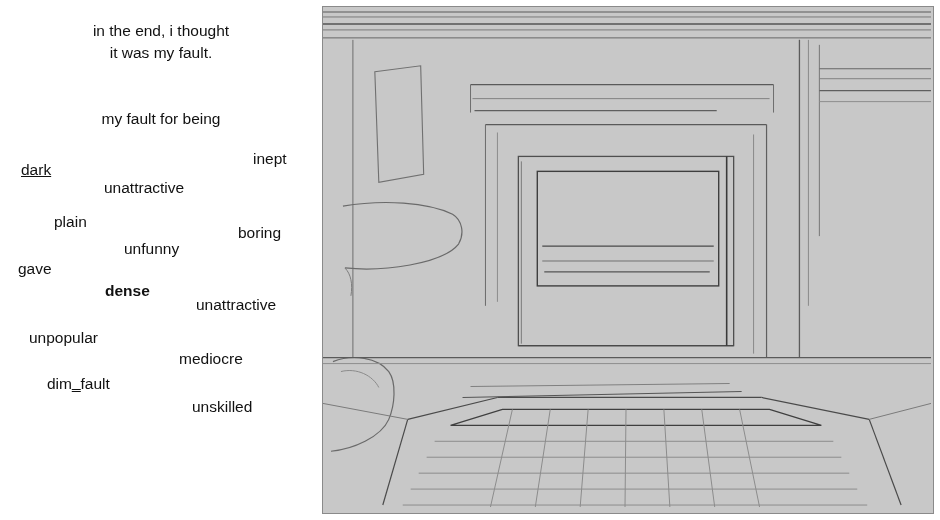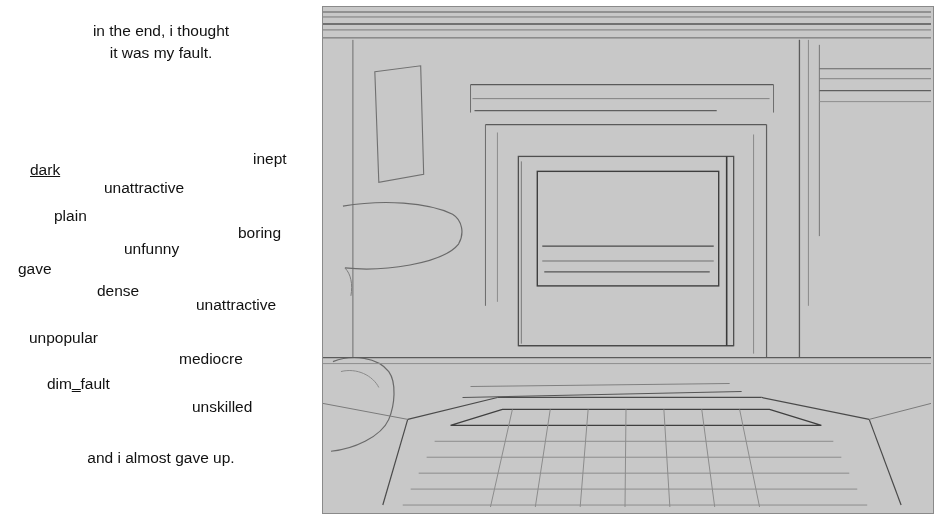--- a/index.html
+++ b/index.html
@@ -62,36 +62,36 @@
 </head>
 <body>
 
 <div id="page">
 
   <div id="text-panel">
 
     <div class="center-line" style="top:44px;">it was my fault.</div>
     <div class="center-line" style="top:22px;">in the end, i thought</div>
 
+    <div class="center-line" style="top:110px;">my fault for being</div>
 
     <div class="word" style="left:253px; top:150px;">inept</div>
-    <div class="word" style="left:30px; top:161px;text-decoration:underline;">dark</div>
+    <div class="word" style="left:21px; top:161px;text-decoration:underline;">dark</div>
     <div class="word" style="left:104px; top:179px;">unattractive</div>
-    <div class="word" style="left:54px; top:207px;text-align:center;">plain</div>
+    <div class="word" style="left:54px; top:213px;text-align:center;">plain</div>
     <div class="word" style="left:238px; top:224px;">boring</div>
     <div class="word" style="left:124px; top:240px;">unfunny</div>
     <div class="word" style="left:18px; top:260px;">gave</div>
-    <div class="word" style="left:97px; top:282px;">dense</div>
+    <div class="word" style="left:105px; top:282px;font-weight:bold;">dense</div>
     <div class="word" style="left:196px; top:296px;">unattractive</div>
     <div class="word" style="left:29px; top:329px;">unpopular</div>
     <div class="word" style="left:179px; top:350px;">mediocre</div>
     <div class="word" style="left:47px; top:375px;">dim‗fault</div>
     <div class="word" style="left:192px; top:398px;text-align:right;">unskilled</div>
 
-    <div class="center-line" style="top:449px;">and i almost gave up.</div>
   </div>
 
   <div id="image-panel">
 
     <svg class="overlay" viewBox="0 0 612 508" preserveAspectRatio="none">
 
       <line x1="0" y1="5" x2="610" y2="5" stroke="#5a5a5a" stroke-width="1.2"></line>
       <line x1="0" y1="10" x2="610" y2="10" stroke="#7a7a7a" stroke-width="1"></line>
       <line x1="0" y1="17" x2="610" y2="17" stroke="#555" stroke-width="1.4"></line>
       <line x1="0" y1="23" x2="610" y2="23" stroke="#7a7a7a" stroke-width="1"></line>

